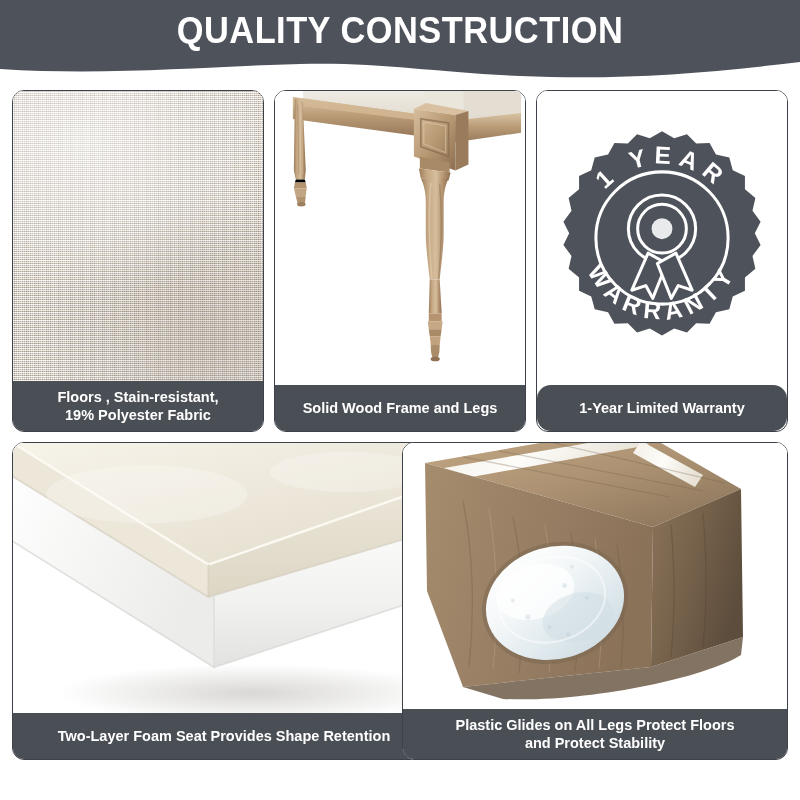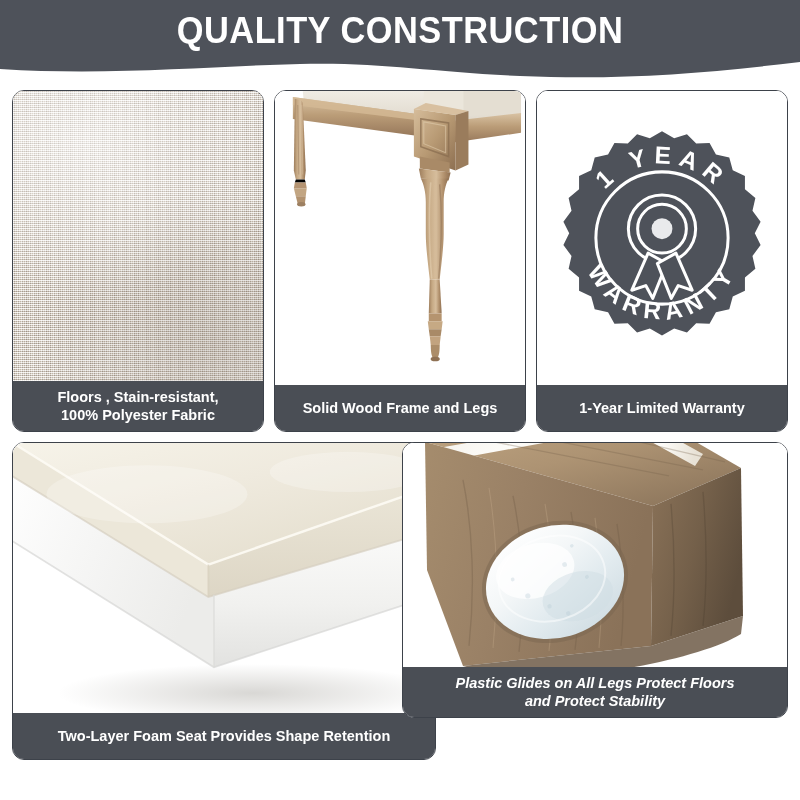--- a/index.html
+++ b/index.html
@@ -83,21 +83,21 @@
     box-sizing: border-box;
     min-height: 46px;
   }
   .card-caption.two-line { min-height: 46px; }
 
   
   #card-fabric    { left: 0px;   top: 0px;   width: 252px; height: 342px; }
   #card-wood      { left: 262px; top: 0px;   width: 252px; height: 342px; gap: 12px; }
   #card-warranty  { left: 524px; top: 0px;   width: 252px; height: 342px; }
   #card-foam      { left: 0px;   top: 352px; width: 424px; height: 318px; }
-  #card-glides    { left: 390px; top: 352px; width: 386px; height: 276px; font-style: italic; }
+  #card-glides    { left: 390px; top: 352px; width: 386px; height: 318px; }
 
   
   .fabric-swatch {
     position: absolute;
     inset: 0;
     background-color: #cfc6b9;
     background-image:
       repeating-linear-gradient(0deg,
         rgba(255,255,255,0.75) 0px, rgba(255,255,255,0.75) 1px,
         rgba(130,116,100,0.33) 1px, rgba(130,116,100,0.33) 2px,
@@ -153,21 +153,21 @@
 <div id="feature-grid">
 
   <div class="card" id="card-fabric" style="border-color: rgb(61, 66, 74);">
     <div class="card-media">
       <div class="fabric-swatch"></div>
       <div class="fabric-sheen"></div>
     </div>
     <div class="card-caption two-line" style="background: rgb(74, 78, 85);">
       <div>
         <div>Floors , Stain-resistant,</div>
-        <div>100% Polyester Fabric</div>
+        <div>19% Polyester Fabric</div>
       </div>
     </div>
   </div>
 
   <div class="card" id="card-wood" style="border-color: rgb(61, 66, 74);">
     <div class="card-media">
       <div class="wood-scene">
         <svg viewBox="0 0 252 296" preserveAspectRatio="xMidYMid slice" style="width:100%;height:100%;display:block">
           <defs>
             <linearGradient id="woodV" x1="0" y1="0" x2="1" y2="0">
@@ -287,21 +287,21 @@
 
           <text font-family="Liberation Sans, sans-serif" font-size="21" font-weight="bold" fill="#ffffff" letter-spacing="6">
             <textPath href="#arcTop" startOffset="50%" text-anchor="middle">1 YEAR</textPath>
           </text>
           <text font-family="Liberation Sans, sans-serif" font-size="21" font-weight="bold" fill="#ffffff" letter-spacing="5">
             <textPath href="#arcBottom" startOffset="50%" text-anchor="middle">WARRANTY</textPath>
           </text>
         </svg>
       </div>
     </div>
-    <div class="card-caption" style="background: rgb(74, 78, 85);">
+    <div class="card-caption" style="background: rgb(74, 78, 85); border-radius: 14px;">
       <div>1-Year Limited Warranty</div>
     </div>
   </div>
 
   <div class="card" id="card-foam" style="border-color: rgb(61, 66, 74);">
     <div class="card-media">
       <div class="foam-scene">
         <svg viewBox="0 0 378 270" preserveAspectRatio="xMidYMid slice" style="width:100%;height:100%;display:block">
           <defs>
             <linearGradient id="foamTop" x1="0.1" y1="0" x2="0.85" y2="1">

